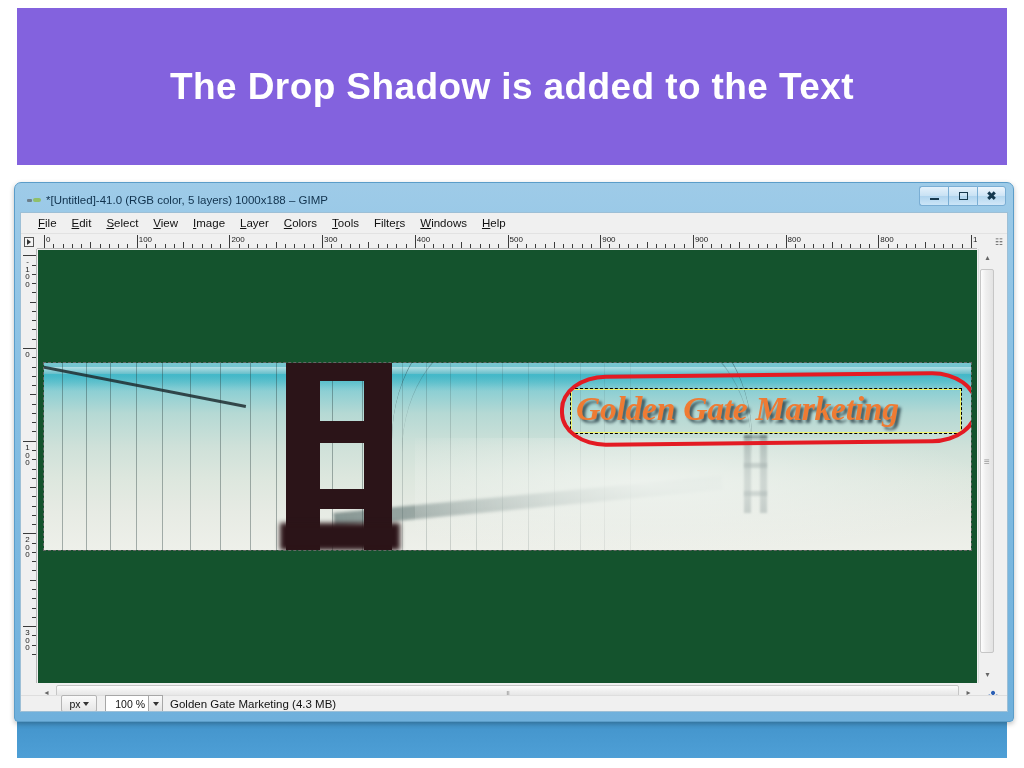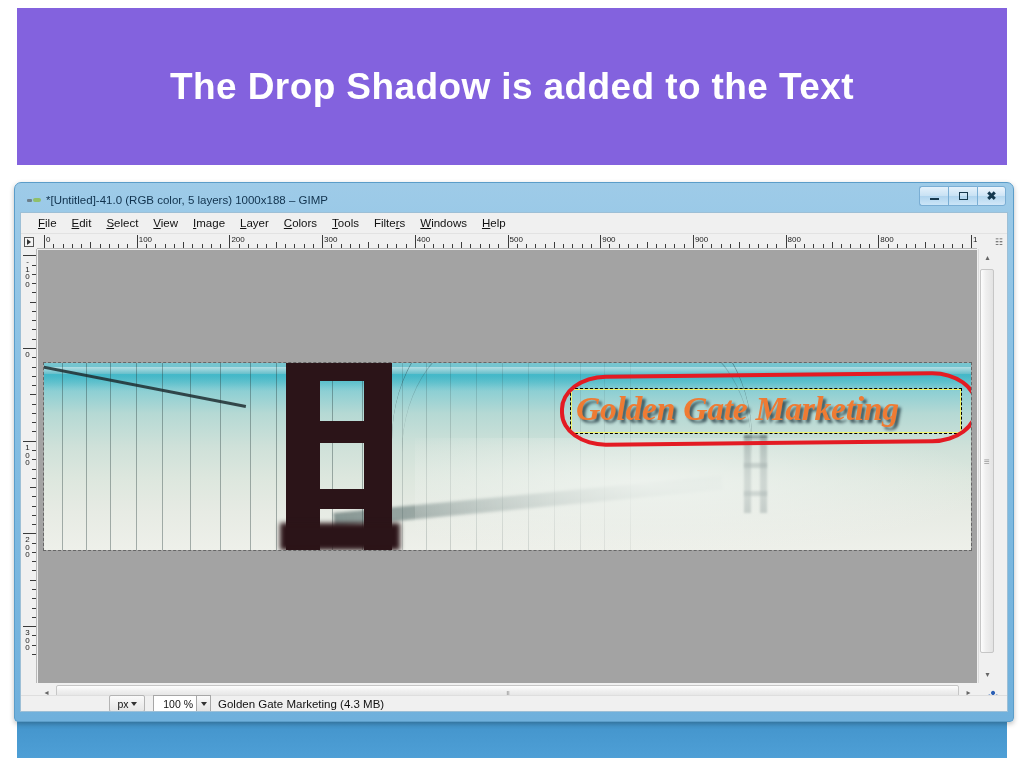--- a/index.html
+++ b/index.html
@@ -168,21 +168,21 @@
   .vticklabel {
     position:absolute; font-size:8px; color:#222; line-height:8px;
     writing-mode: vertical-rl; text-orientation: upright;
     letter-spacing:-1.5px;
     font-family:"Liberation Sans", sans-serif;
   }
 
   #canvas-area {
     position: absolute;
     left: 17px; top: 15px; right: 30px; bottom: 28px;
-    background: #a3a3a3;
+    background: #14532d;
     overflow: hidden;
   }
 
   
   #image-canvas {
     position: absolute;
     left: 6px; top: 113px;
     width: 927px; height: 187px;
     outline: 1px dashed #666;
     overflow: hidden;
@@ -336,21 +336,21 @@
   }
 
   
   #statusbar {
     position:absolute; left: 0; right: 0; bottom: 0;
     height: 16px;
     background: #f0f0f0;
     border-top: 1px solid #dedede;
     display: flex; align-items: center;
     font-size: 11.5px; color: #111;
-    padding-left: 88px;
+    padding-left: 40px;
   }
   #unit-combo {
     width: 36px; height: 17px;
     background: linear-gradient(180deg,#fafafa,#e6e6e6);
     border: 1px solid #b4b4b4; border-radius: 2px;
     display:flex; align-items:center; justify-content:center; gap:2px;
     font-size: 10.5px;
   }
   .caret { width:0;height:0;border-left:3px solid transparent;border-right:3px solid transparent;border-top:4px solid #333; }
   #zoom-entry {

